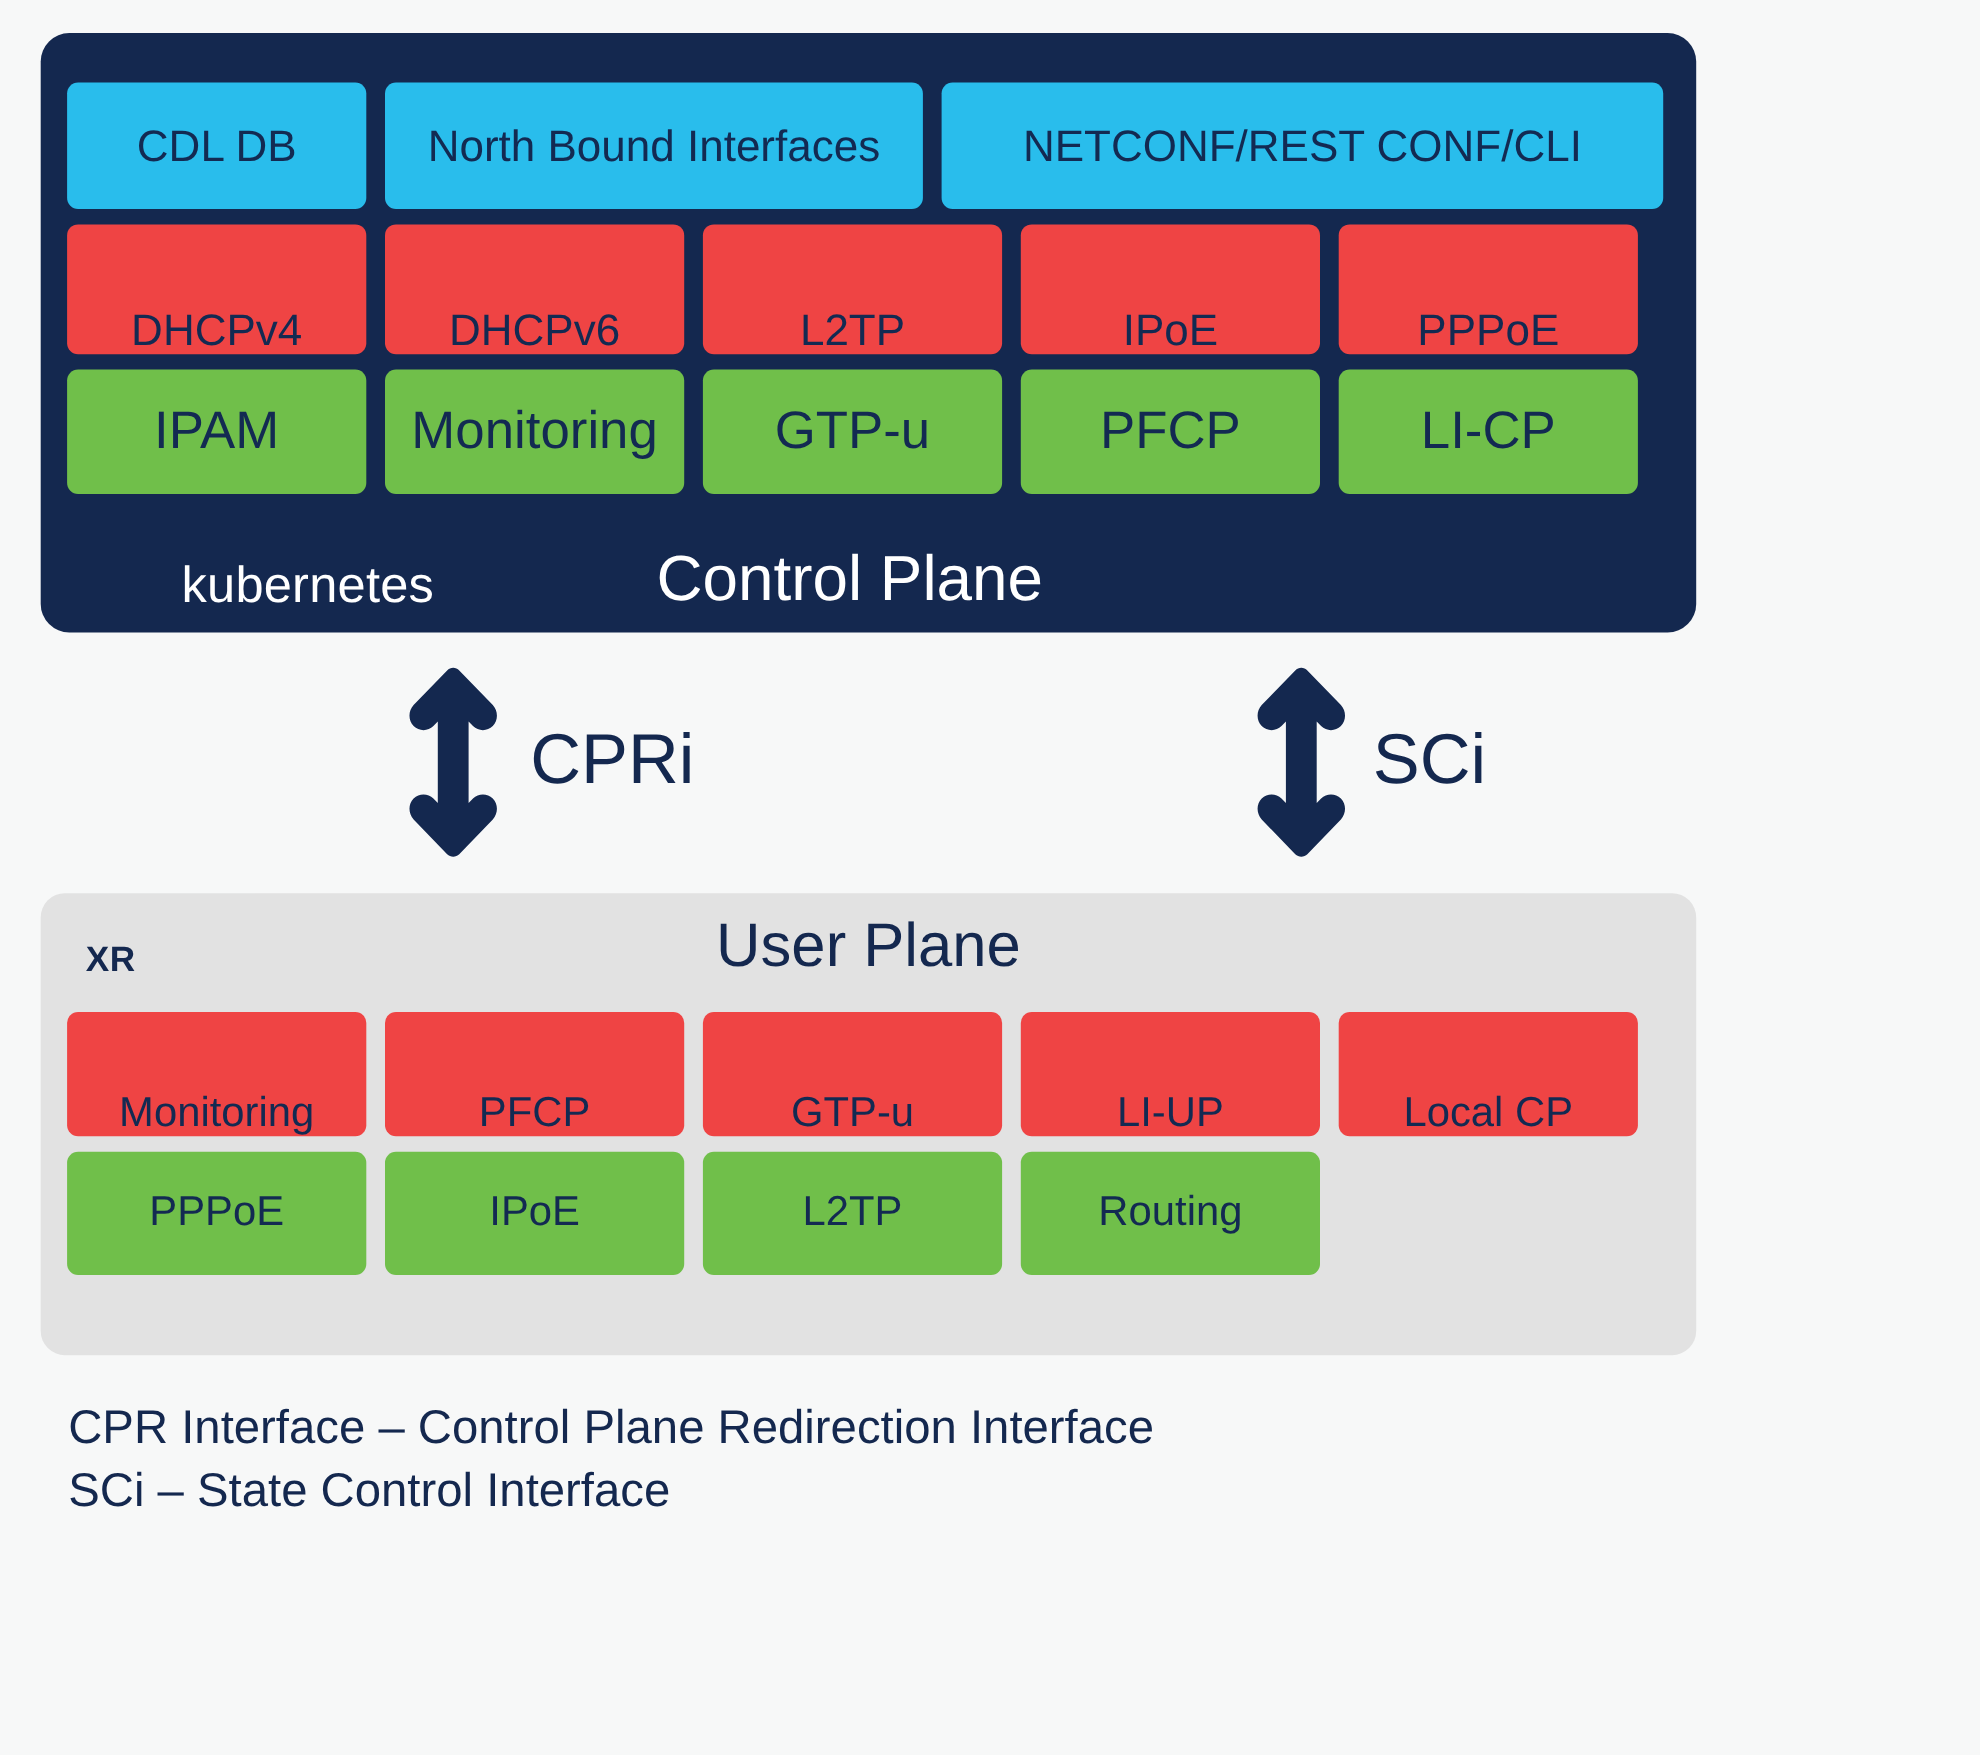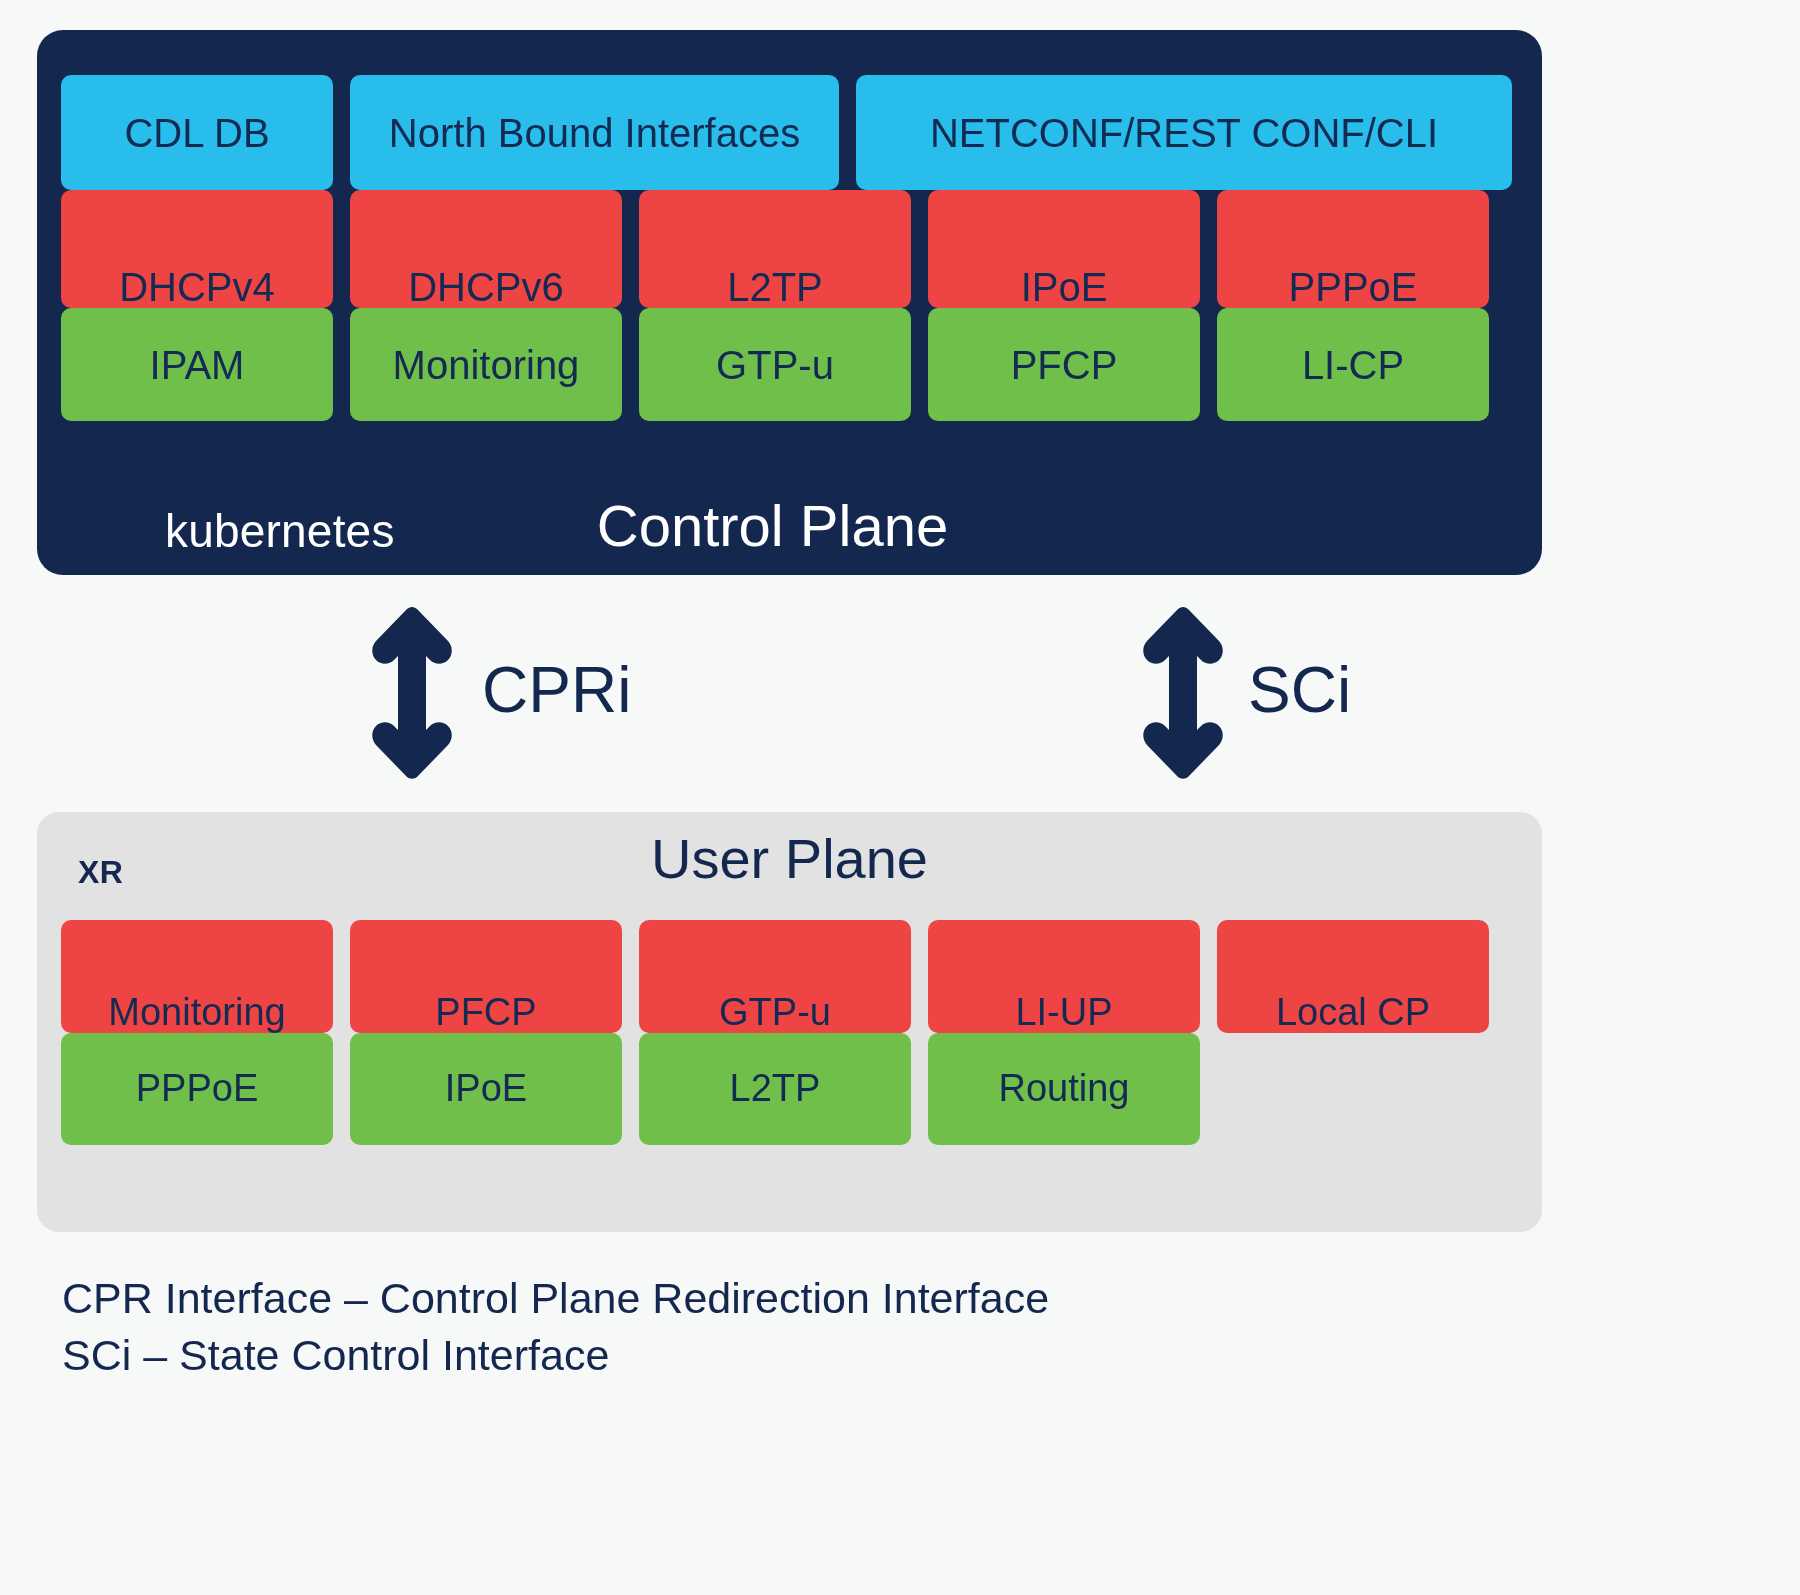--- a/index.html
+++ b/index.html
@@ -38,40 +38,41 @@
   .cp-rows {
     position: absolute;
     left: 24px;
     top: 45px;
     width: 1457px;
   }
 
   .row {
     display: flex;
     gap: 17px;
+    margin-bottom: 14px;
   }
 
   .box {
     border-radius: 10px;
     display: flex;
     align-items: center;
     justify-content: center;
     color: #132a52;
     text-align: center;
     box-sizing: border-box;
     line-height: 1.05;
   }
 
   .cyan  { background: #29bdec; }
   .orange{ background: #ef4444; align-items: flex-end; }
   .green { background: #70bf4a; }
 
   .cp-row-1 .box { height: 115px; font-size: 40px; }
   .cp-row-2 .box { height: 118px; font-size: 40px; }
-  .cp-row-3 .box { height: 113px; font-size: 40px; justify-content: center; }
+  .cp-row-3 .box { height: 113px; font-size: 48px; justify-content: center; }
 
   
   .cp-row-1 .box:nth-child(1) { width: 272px; }
   .cp-row-1 .box:nth-child(2) { width: 489px; }
   .cp-row-1 .box:nth-child(3) { width: 656px; }
 
   
   .cp-row-2 .box, .cp-row-3 .box { width: 272px; }
 
   .cp-footer {

